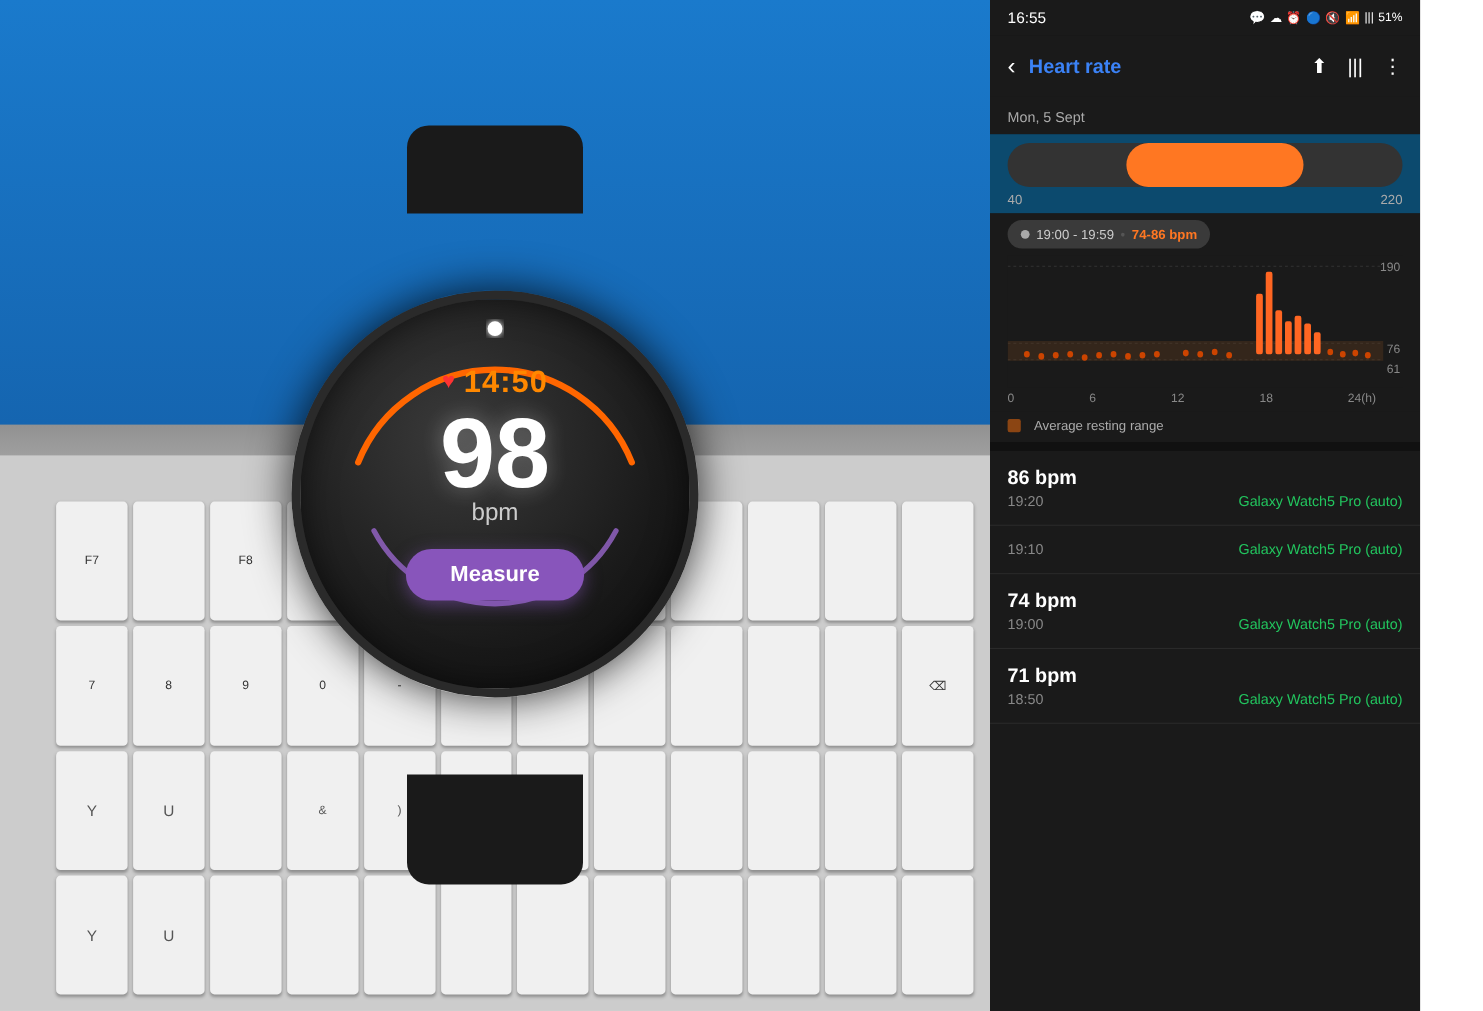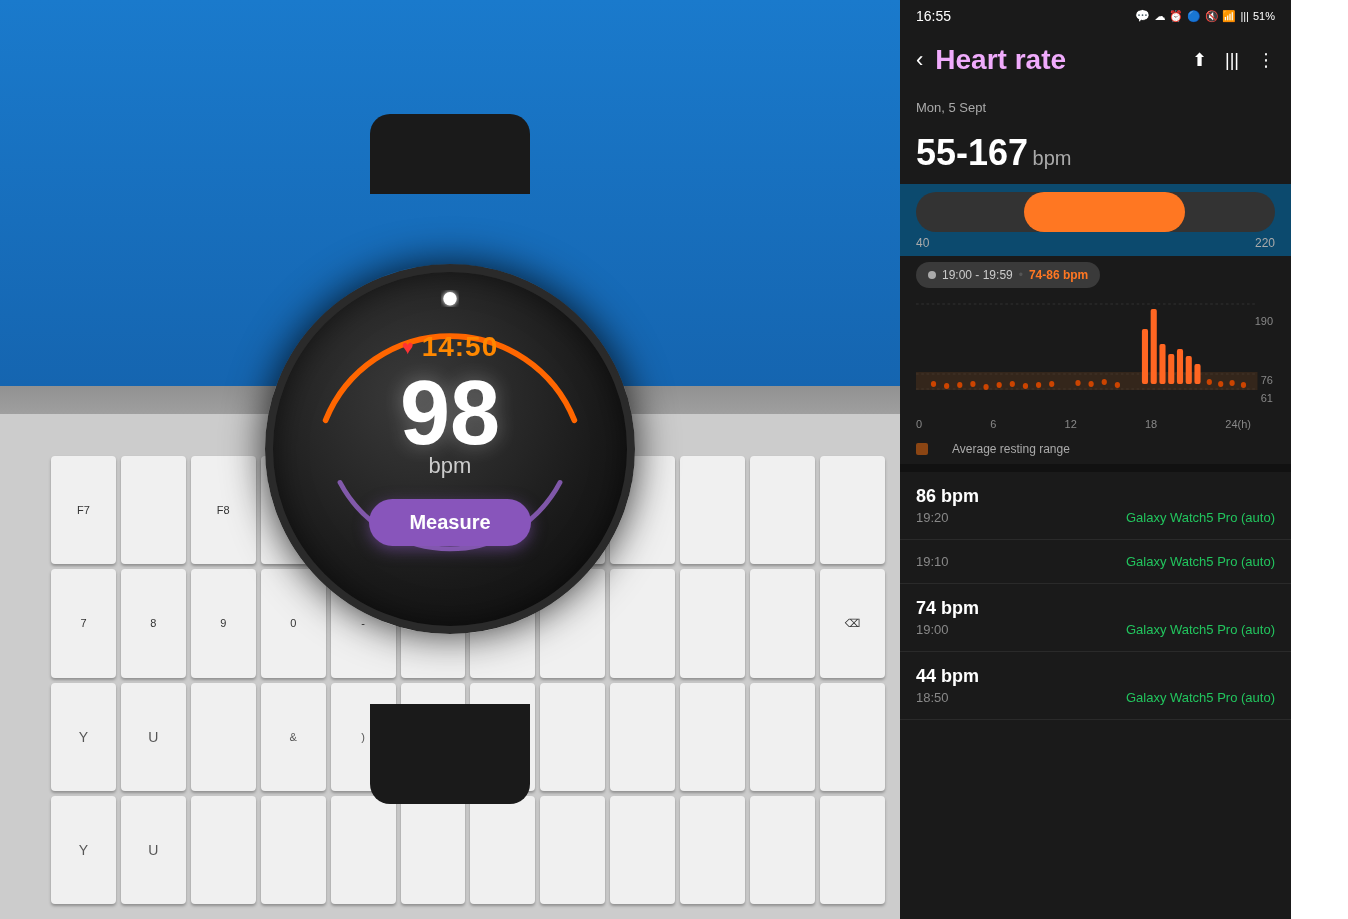--- a/index.html
+++ b/index.html
@@ -199,22 +199,22 @@
       gap: 12px;
     }
 
     .back-btn {
       color: white;
       font-size: 22px;
       cursor: pointer;
     }
 
     .header-title {
-      color: #f0abfc;
-      font-size: 28px;
+      color: #3b82f6;
+      font-size: 18px;
       font-weight: bold;
     }
 
     .header-right {
       display: flex;
       align-items: center;
       gap: 18px;
     }
 
     .header-icon {
@@ -335,40 +335,39 @@
 
     .chart-y-label {
       position: absolute;
       right: 0;
       color: #888;
       font-size: 11px;
     }
 
     .chart-y-190 {
       top: 5px;
-      margin-top: 16px;
     }
 
     .chart-x-labels {
       display: flex;
       justify-content: space-between;
       margin-top: 4px;
       padding-right: 24px;
     }
 
     .chart-x-label {
       color: #888;
       font-size: 11px;
     }
 
     
     .legend {
       display: flex;
       align-items: center;
-      gap: 24px;
+      gap: 12px;
       padding: 6px 16px 8px;
       background: #1a1a1a;
     }
 
     .legend-box {
       width: 12px;
       height: 12px;
       background: #8B4513;
       border-radius: 2px;
     }
@@ -546,24 +545,20 @@
       <span class="header-icon">⬆</span>
       <span class="header-icon">|||</span>
       <span class="header-icon">⋮</span>
     </div>
   </div>
 
   <div class="date-section">
     <span class="date-label">Mon, 5 Sept</span>
   </div>
 
-  <div class="bpm-section">
-    <span class="bpm-range">55-167</span>
-    <span class="bpm-unit">bpm</span>
-  </div>
 
   <div class="range-bar-container">
     <div class="range-bar-track">
       <div class="range-bar-fill"></div>
     </div>
     <div class="range-labels">
       <span class="range-label">40</span>
       <span class="range-label">220</span>
     </div>
   </div>
@@ -657,21 +652,21 @@
 
     <div class="reading-item">
       <div class="reading-bpm">74 bpm</div>
       <div class="reading-meta">
         <span class="reading-time">19:00</span>
         <span class="reading-device">Galaxy Watch5 Pro (auto)</span>
       </div>
     </div>
 
     <div class="reading-item">
-      <div class="reading-bpm">44 bpm</div>
+      <div class="reading-bpm">71 bpm</div>
       <div class="reading-meta">
         <span class="reading-time">18:50</span>
         <span class="reading-device">Galaxy Watch5 Pro (auto)</span>
       </div>
     </div>
 
   </div>
 
 </div>
 

